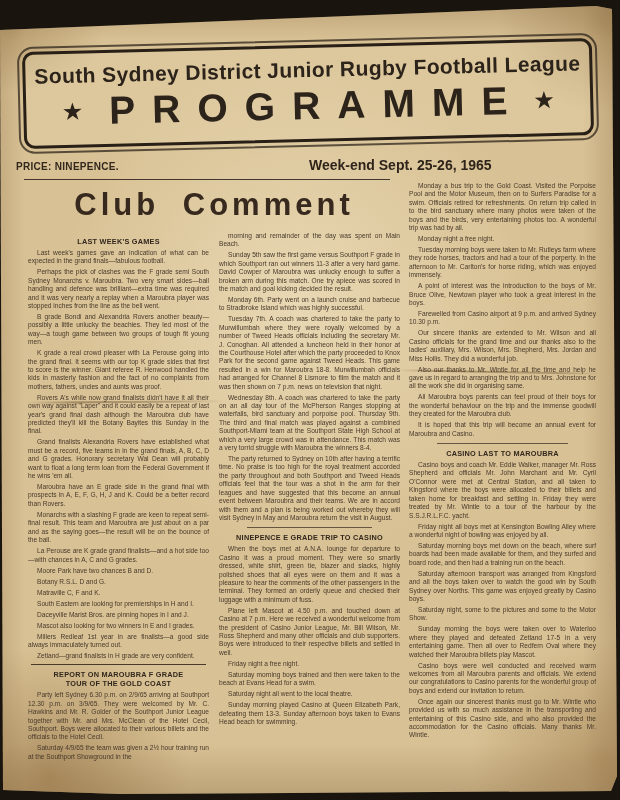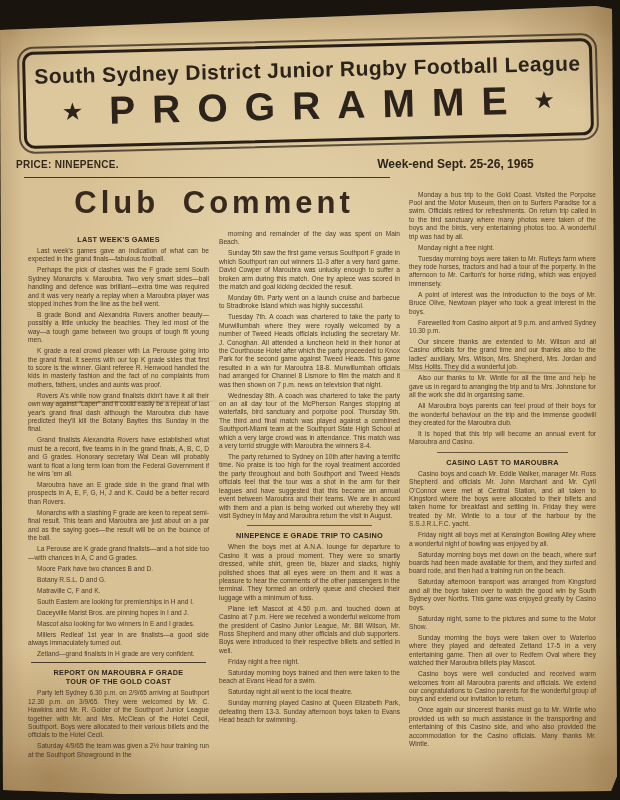--- a/index.html
+++ b/index.html
@@ -27,23 +27,23 @@
   .league-title{text-align:center;font-size:21px;font-weight:bold;color:#2c231a;
     letter-spacing:0.4px;margin:2px 0 4px;}
   .programme-row{display:flex;align-items:center;justify-content:center;gap:26px;}
   .star{font-size:24px;color:#2c231a;line-height:1;}
   .programme-title{font-size:39px;font-weight:bold;color:#2c231a;letter-spacing:17px;
     margin-right:-17px;line-height:1.05;}
   
   .infobar{display:flex;align-items:baseline;margin:10px 18px 0 16px;}
   .price{flex:1;font-size:10px;font-weight:bold;color:#33281e;letter-spacing:0.3px;}
   .honsec{flex:1.3;font-size:9.5px;color:#3d3022;text-align:center;letter-spacing:0.6px;}
-  .date{flex:1;font-size:12px;font-weight:bold;color:#2e241a;text-align:center;}
+  .date{flex:1;font-size:14px;font-weight:bold;color:#2e241a;text-align:left;}
   
-  .main{display:flex;gap:9px;padding:2px 24px 0 28px;align-items:center;}
+  .main{display:flex;gap:9px;padding:2px 24px 0 28px;}
   .left-main{width:372px;flex:0 0 auto;}
   .top-rule{border:none;border-top:1.6px solid #44362a;margin:4px 10px 0 -4px;}
   .club-comment{font-size:31px;font-weight:bold;color:#37291d;text-align:center;
     letter-spacing:4px;word-spacing:11px;margin:7px 0 9px;}
   .cols{display:flex;gap:10px;}
   .col{flex:1;text-align:justify;}
   .col3{flex:1;padding-top:7px;text-align:justify;}
   p.body-p{margin:0 0 2.6px;text-indent:9px;font-size:6.6px;line-height:8.4px;color:#48392b;}
   h3.sec-h{font-size:7.3px;font-weight:bold;text-align:center;color:#32271d;
     margin:5px 16px 3px;line-height:9px;letter-spacing:0.25px;}

